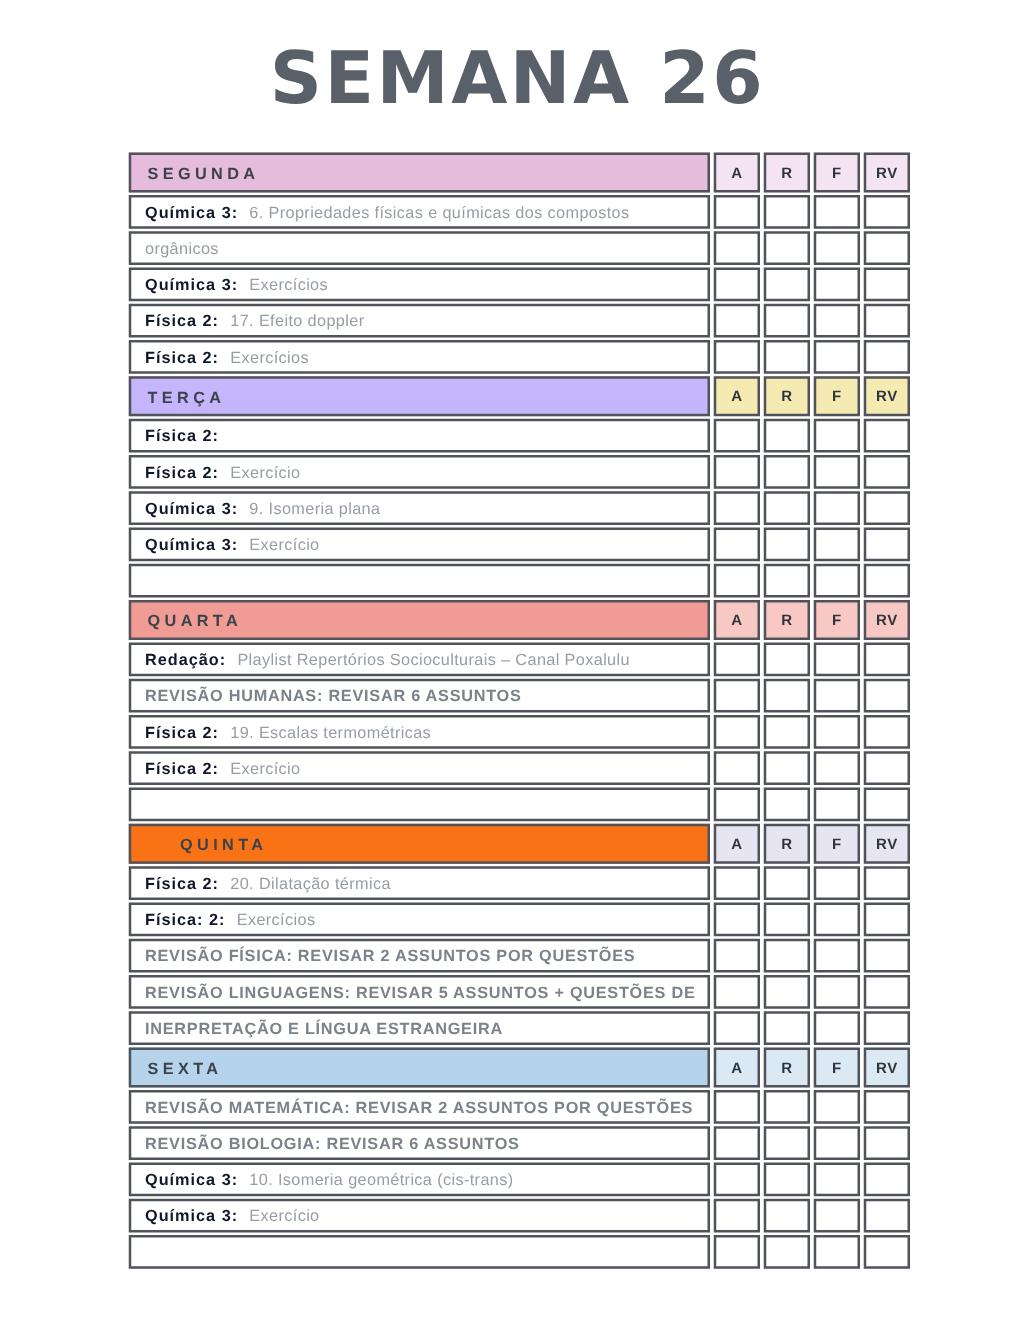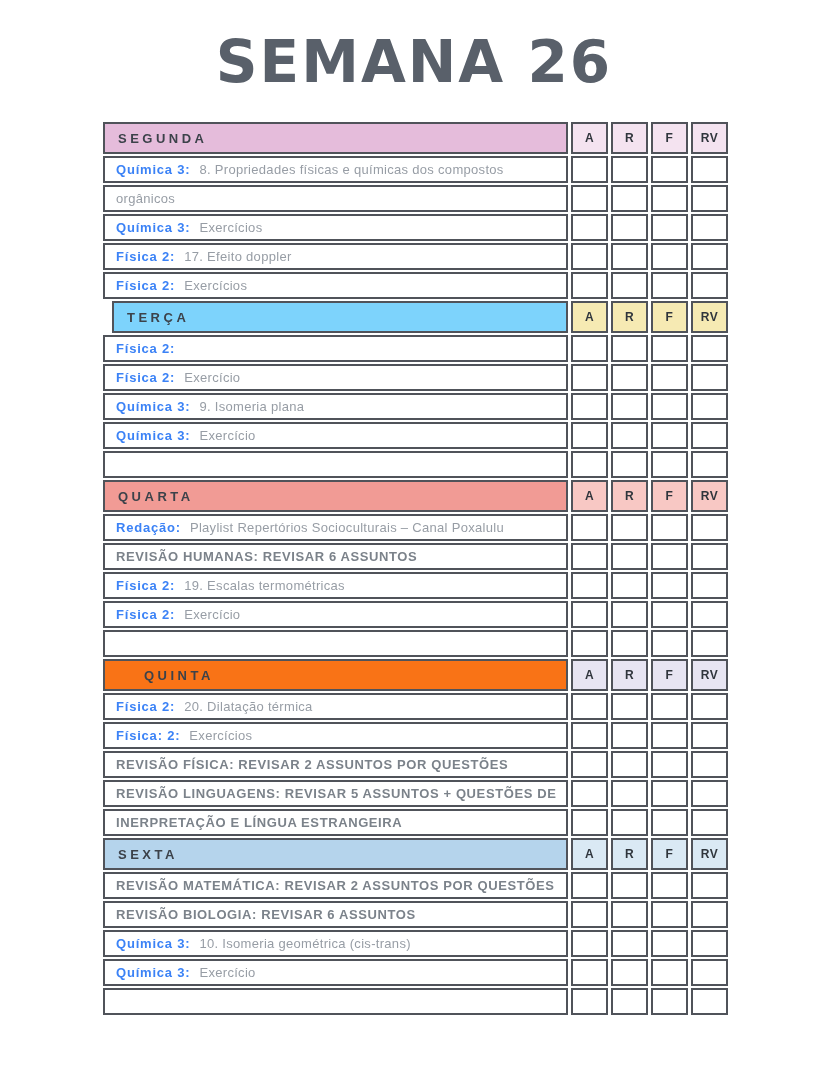--- a/index.html
+++ b/index.html
@@ -54,21 +54,21 @@
     display:flex;align-items:center;
     padding-left:11px;
     font-size:13px;
     color:#979da5;
     letter-spacing:0.3px;
     white-space:nowrap;
     overflow:hidden;
   }
   .row-cell .prefix{
     font-weight:700;
-    color:#3b82f6;
+    color:#0f172a;
     letter-spacing:0.8px;
     margin-right:9px;
   }
   .row-cell.revision{
     font-weight:700;
     color:#7b828a;
     letter-spacing:0.6px;
   }
   .check-cell{height:27px;}
 </style>
@@ -78,21 +78,21 @@
 <div class="page-title">SEMANA 26</div>
 
 <div class="schedule">
     <div class="cell day-cell" style="background: rgb(229, 188, 219);">SEGUNDA</div>
     <div class="cell check-header" style="background: rgb(244, 227, 240);">A</div>
     <div class="cell check-header" style="background: rgb(244, 227, 240);">R</div>
     <div class="cell check-header" style="background: rgb(244, 227, 240);">F</div>
     <div class="cell check-header" style="background: rgb(244, 227, 240);">RV</div>
     <div class="cell row-cell">
       <span class="prefix">Química 3:</span>
-      <span>8. Propriedades físicas e químicas dos compostos</span>
+      <span>6. Propriedades físicas e químicas dos compostos</span>
     </div>
     <div class="cell check-cell"></div>
     <div class="cell check-cell"></div>
     <div class="cell check-cell"></div>
     <div class="cell check-cell"></div>
     <div class="cell row-cell">
       <span>orgânicos</span>
     </div>
     <div class="cell check-cell"></div>
     <div class="cell check-cell"></div>
@@ -115,21 +115,21 @@
     <div class="cell check-cell"></div>
     <div class="cell check-cell"></div>
     <div class="cell row-cell">
       <span class="prefix">Física 2:</span>
       <span>Exercícios</span>
     </div>
     <div class="cell check-cell"></div>
     <div class="cell check-cell"></div>
     <div class="cell check-cell"></div>
     <div class="cell check-cell"></div>
-    <div class="cell day-cell" style="background: #7dd3fc; margin-left: 9px;">TERÇA</div>
+    <div class="cell day-cell" style="background: #c4b5fd;">TERÇA</div>
     <div class="cell check-header" style="background: rgb(246, 234, 179);">A</div>
     <div class="cell check-header" style="background: rgb(246, 234, 179);">R</div>
     <div class="cell check-header" style="background: rgb(246, 234, 179);">F</div>
     <div class="cell check-header" style="background: rgb(246, 234, 179);">RV</div>
     <div class="cell row-cell">
       <span class="prefix">Física 2:</span>
     </div>
     <div class="cell check-cell"></div>
     <div class="cell check-cell"></div>
     <div class="cell check-cell"></div>

